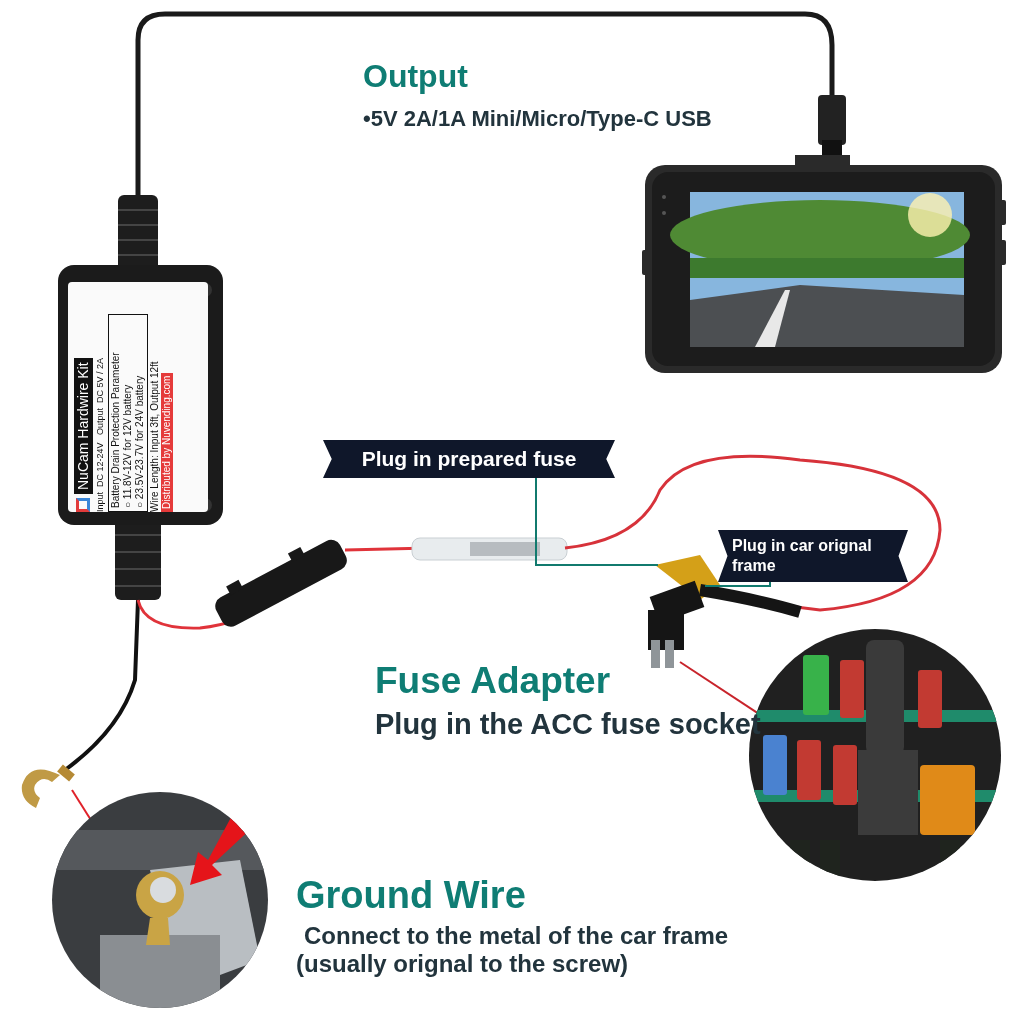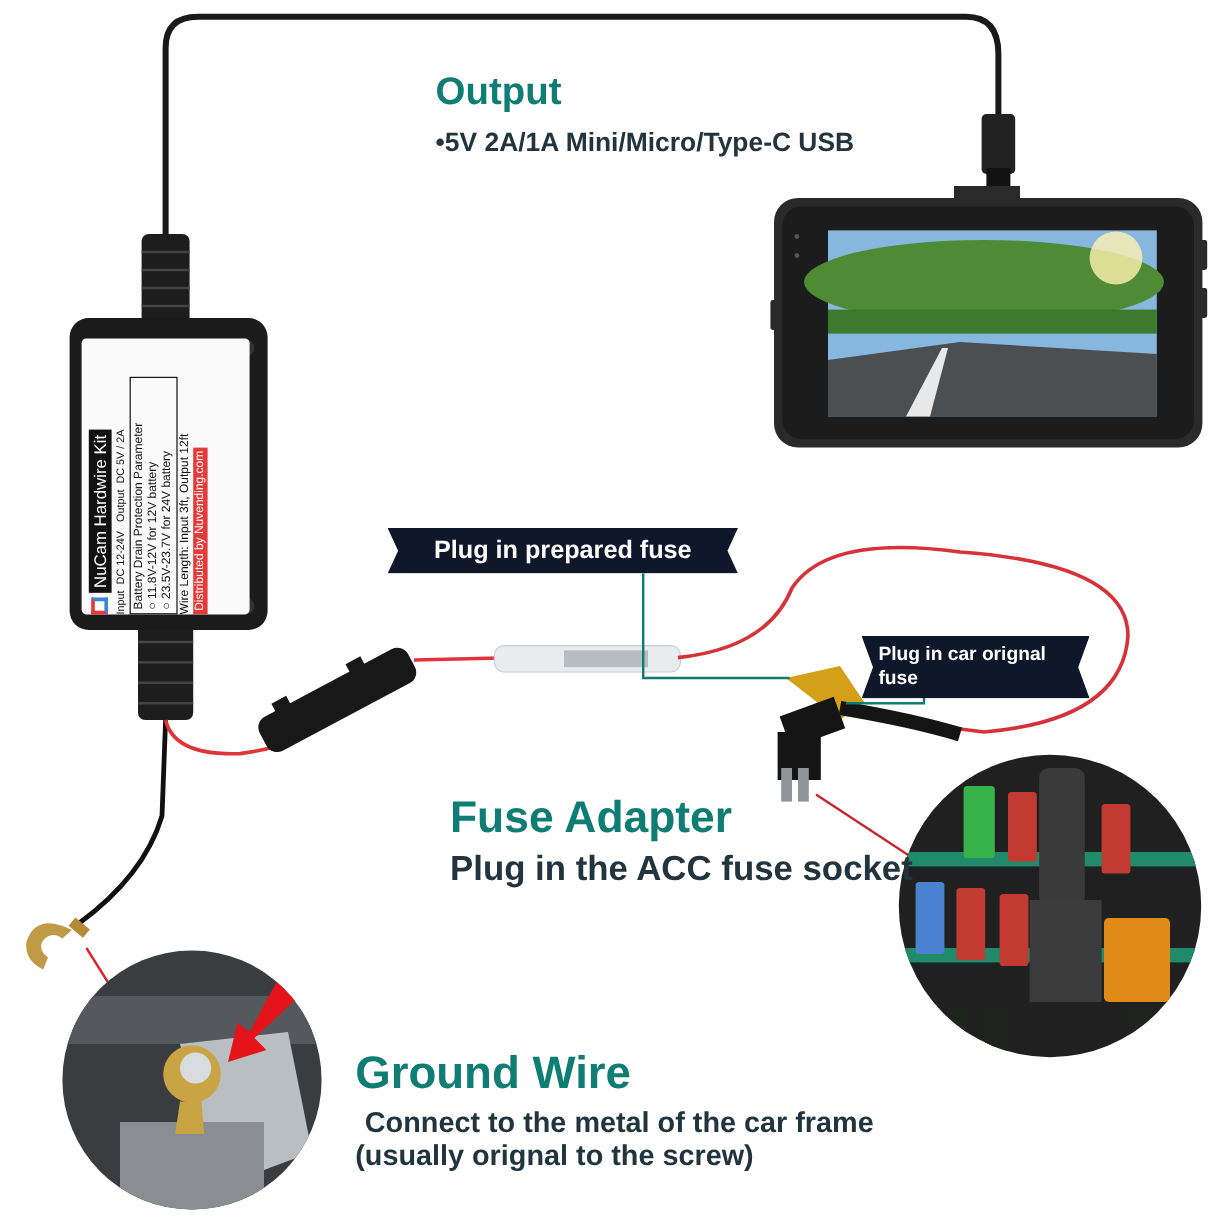--- a/index.html
+++ b/index.html
@@ -156,21 +156,21 @@
 </div>
 
 <div class="abs h-title teal" style="left:363px;top:58px;font-size:32px;">Output</div>
 <div class="abs h-title dark" style="left:363px;top:106px;font-size:22px;">•5V 2A/1A Mini/Micro/Type-C USB</div>
 
 <div class="banner" style="left:323px;top:440px;width:292px;height:38px;font-size:21px;justify-content:center;clip-path:polygon(0 0,100% 0,97% 50%,100% 100%,0 100%,3% 50%);">
   <span>Plug in prepared fuse</span>
 </div>
 <div class="banner" style="left:718px;top:498px;width:190px;height:52px;font-size:16px;flex-direction:column;align-items:flex-start;justify-content:center;padding-left:14px;box-sizing:border-box;clip-path:polygon(0 0,100% 0,95% 50%,100% 100%,0 100%,5% 50%);line-height:1.25;margin-top:32px;">
   <span>Plug in car orignal</span>
-  <span>fuse</span>
+  <span>frame</span>
 </div>
 
 <div class="abs h-title teal" style="left:375px;top:660px;font-size:37px;">Fuse Adapter</div>
 <div class="abs h-title dark" style="left:375px;top:708px;font-size:29px;">Plug in the ACC fuse socket</div>
 
 <div class="abs h-title teal" style="left:296px;top:874px;font-size:38px;">Ground Wire</div>
 <div class="abs h-title dark" style="left:304px;top:922px;font-size:24px;">Connect to the metal of the car frame</div>
 <div class="abs h-title dark" style="left:296px;top:950px;font-size:24px;">(usually orignal to the screw)</div>
 
 </body></html>

